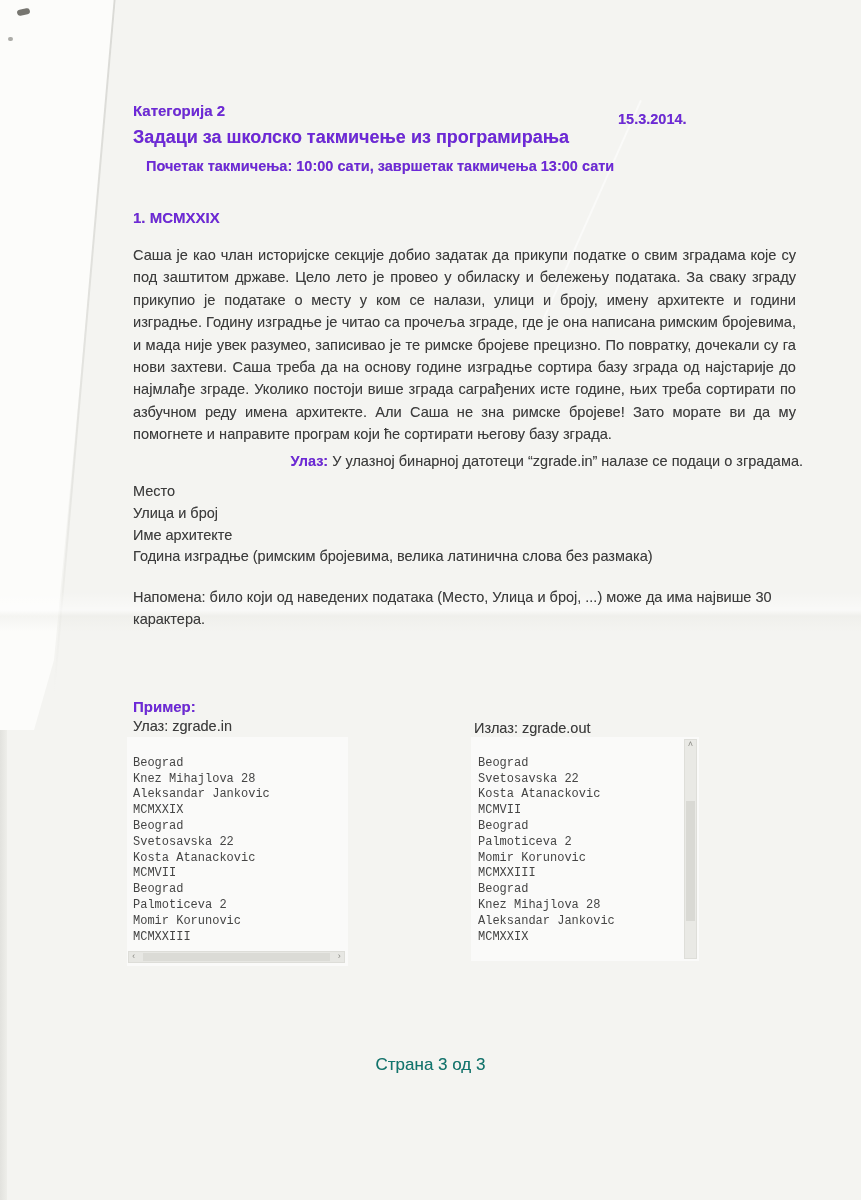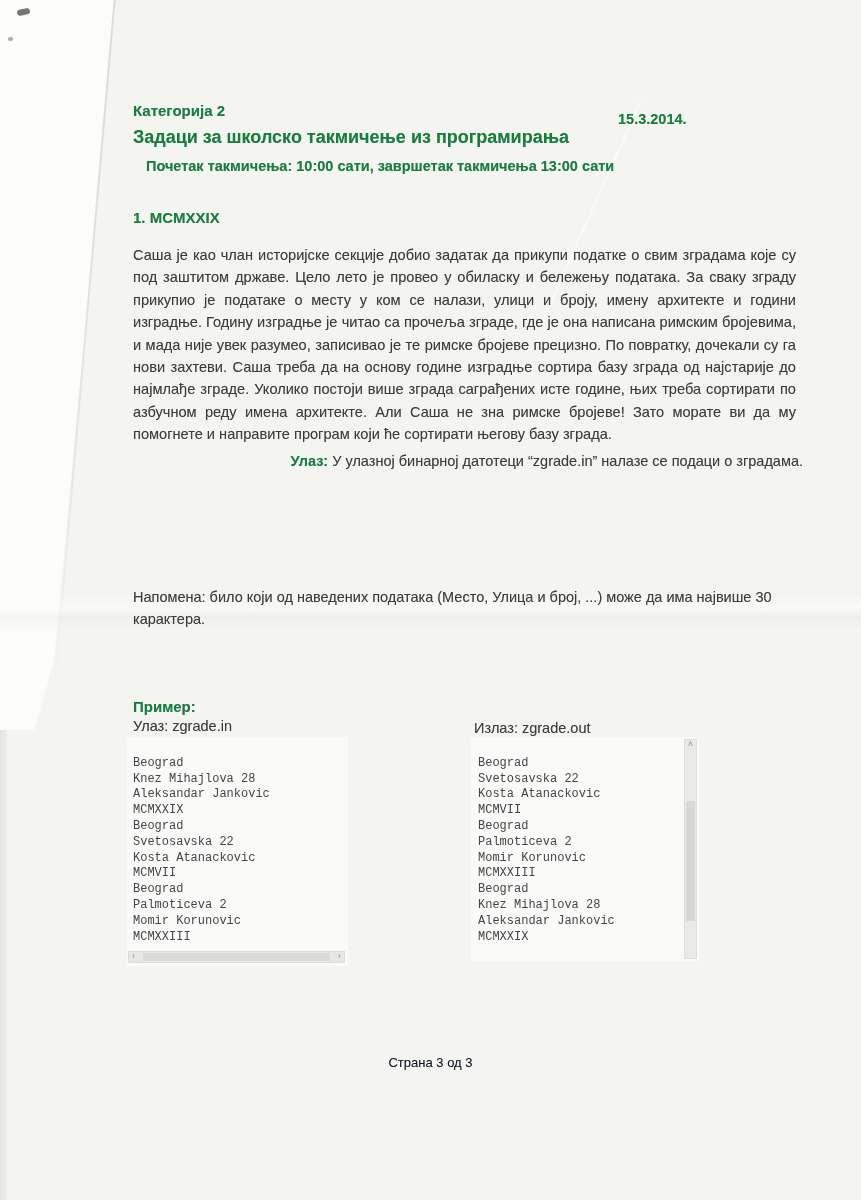--- a/index.html
+++ b/index.html
@@ -22,21 +22,21 @@
   .speck-1{position:absolute;left:17px;top:9px;width:13px;height:6px;border-radius:3px;
     background:#55544e;opacity:.8;transform:rotate(-12deg);}
   .speck-2{position:absolute;left:8px;top:37px;width:5px;height:4px;border-radius:2px;
     background:#8a8a84;opacity:.7;}
   .crease-band{position:absolute;left:0;top:592px;width:861px;height:40px;
     background:linear-gradient(rgba(255,255,255,0),rgba(255,255,255,.5) 45%,rgba(231,231,226,.35) 60%,rgba(255,255,255,0));pointer-events:none;}
   .crease-diag{position:absolute;left:640px;top:100px;width:2px;height:250px;
     background:rgba(255,255,255,.55);transform:rotate(24deg);transform-origin:top left;}
   
   .txt{text-shadow:0 0 .6px rgba(90,90,90,.45);}
-  .bold{font-weight:bold;color:#15803d;}
+  .bold{font-weight:bold;color:#6d28d9;}
   .header-row{position:absolute;left:133px;top:102px;width:662px;}
   .category{font-size:15px;}
   .date{position:absolute;left:485px;top:9px;font-size:14.5px;}
   .doc-title{position:absolute;left:133px;top:127px;font-size:18px;}
   .schedule{position:absolute;left:146px;top:158px;font-size:14.5px;}
   .task-heading{position:absolute;left:133px;top:209px;font-size:15px;}
   .statement{position:absolute;left:133px;top:244px;width:663px;
     font-size:14.6px;line-height:22.4px;text-align:justify;}
   .io-line{position:absolute;left:133px;font-size:14.5px;line-height:22px;text-align:right;}
   .input-line{top:450px;width:670px;}
@@ -55,21 +55,21 @@
   .hscrollbar{position:absolute;left:1px;right:3px;bottom:3px;height:12px;
     background:#e7e7e3;border:1px solid #ddddd8;display:flex;align-items:center;justify-content:space-between;
     font-size:9px;color:#8d8d87;padding:0 2px;box-sizing:border-box;}
   .hthumb{position:absolute;left:14px;right:14px;top:1px;bottom:1px;background:#dbdbd6;}
   .vscrollbar{position:absolute;top:2px;bottom:2px;right:2px;width:13px;
     background:#e9e9e5;border:1px solid #deded9;display:flex;flex-direction:column;align-items:center;
     font-size:9px;color:#8d8d87;box-sizing:border-box;}
   .vthumb{position:absolute;left:1px;right:1px;top:28%;height:55%;background:#d9d9d4;}
   .arrow-glyph{position:relative;z-index:2;line-height:11px;}
   .footer{position:absolute;left:0;top:1055px;width:861px;text-align:center;
-    font-size:13px;color:#0f172a;}
+    font-size:17px;color:#0f766e;}
 </style>
 </head>
 <body>
 
 <div class="scan">
 
   <div class="edge-strip"></div>
   <div class="fold"></div>
   <div class="fold-edge"></div>
   <div class="speck-1"></div>
@@ -82,20 +82,24 @@
     <span class="date bold txt">15.3.2014.</span>
   </div>
   <div class="doc-title bold txt">Задаци за школско такмичење из програмирања</div>
   <div class="schedule bold txt">Почетак такмичења: 10:00 сати,  завршетак такмичења 13:00 сати</div>
 
   <div class="task-heading bold txt">1. MCMXXIX</div>
   <div class="statement txt">Саша је као члан историјске секције добио задатак да прикупи податке о свим зградама које су под заштитом државе. Цело лето је провео у обиласку и бележењу података. За сваку зграду прикупио је податаке о месту у ком се налази, улици и броју, имену архитекте и години изградње. Годину изградње је читао са прочеља зграде, где је она написана римским бројевима, и мада није увек разумео, записивао је те римске бројеве прецизно. По повратку, дочекали су га нови захтеви. Саша треба да на основу године изградње сортира базу зграда од најстарије до најмлађе зграде. Уколико постоји више зграда саграђених исте године, њих треба сортирати по азбучном реду имена архитекте. Али Саша не зна римске бројеве! Зато морате ви да му помогнете и направите програм који ће сортирати његову базу зграда.</div>
 
   <div class="io-line input-line txt"><span class="bold">Улаз:</span><span> У улазној бинарној датотеци “zgrade.in” налазе се подаци о зградама.</span></div>
 
+  <div class="fields txt">Место
+Улица и број
+Име архитекте
+Година изградње (римским бројевима, велика латинична слова без размака)</div>
 
   <div class="note txt"><span>Напомена:</span><span> било који од наведених података (Место, Улица и број, ...) може да има највише 30 карактера.</span></div>
 
 
   <div class="example-label bold txt">Пример:</div>
   <div class="col-header col-in-header txt">Улаз: zgrade.in</div>
   <div class="col-header col-out-header txt">Излаз: zgrade.out</div>
 
   <div class="databox box-in">
     <div>Beograd

